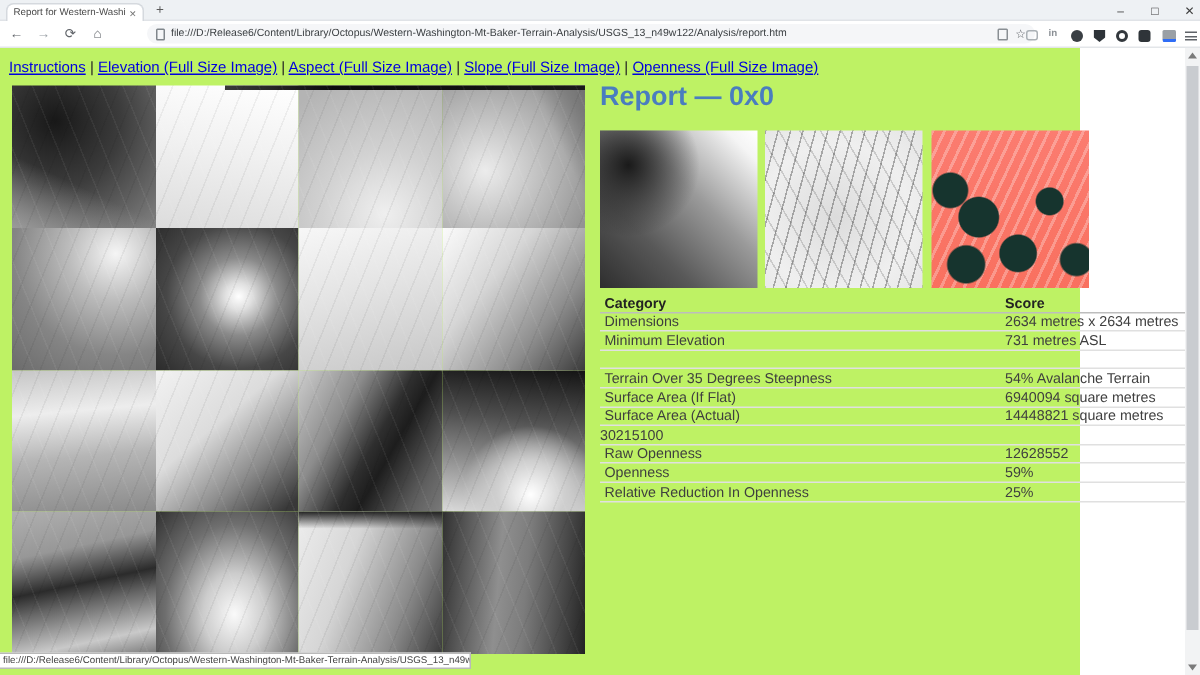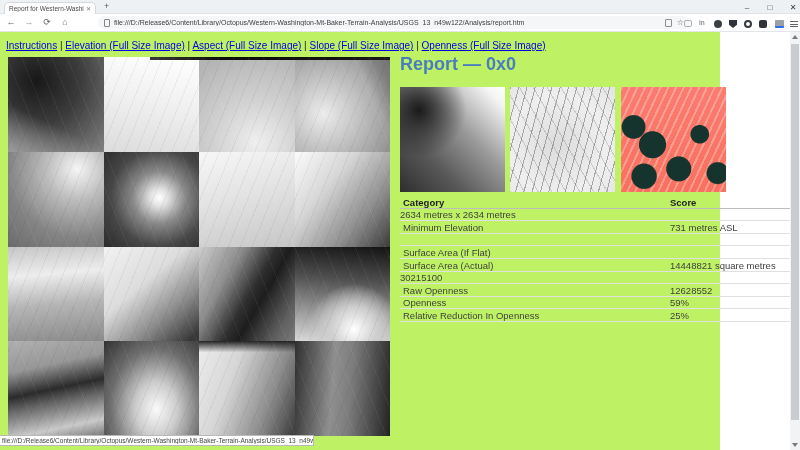--- a/index.html
+++ b/index.html
@@ -168,30 +168,36 @@
   <div class="abs thumb" id="thumb-elevation"></div>
   <div class="abs thumb" id="thumb-slope"></div>
   <div class="abs thumb" id="thumb-openness"></div>
 
   <div class="abs" id="score-table">
     <div class="tr head">
       <span class="td-cat">Category</span>
       <span class="td-score">Score</span>
     </div>
     <div class="tr">
+        <span class="td-cat">Dimensions</span>
         <span class="td-score">2634 metres x 2634 metres</span>
       </div>
     <div class="tr">
         <span class="td-cat">Minimum Elevation</span>
         <span class="td-score">731 metres ASL</span>
       </div>
     <div class="tr">
       </div>
     <div class="tr">
+        <span class="td-cat">Terrain Over 35 Degrees Steepness</span>
+        <span class="td-score">54% Avalanche Terrain</span>
+      </div>
+    <div class="tr">
         <span class="td-cat">Surface Area (If Flat)</span>
+        <span class="td-score">6940094 square metres</span>
       </div>
     <div class="tr">
         <span class="td-cat">Surface Area (Actual)</span>
         <span class="td-score">14448821 square metres</span>
       </div>
     <div class="tr">
         <span class="td-score">30215100</span>
       </div>
     <div class="tr">
         <span class="td-cat">Raw Openness</span>

